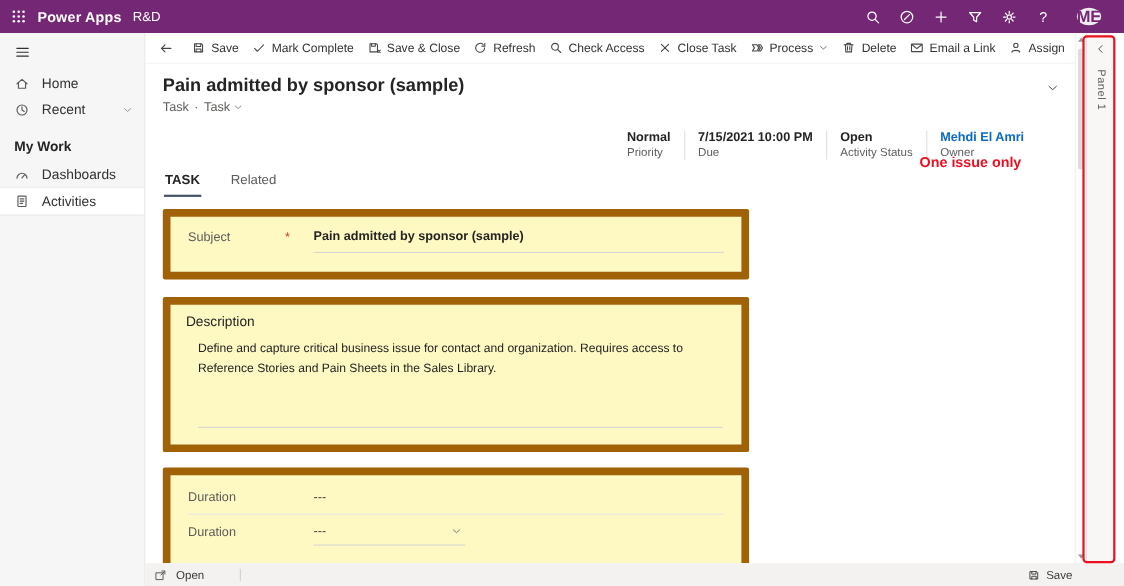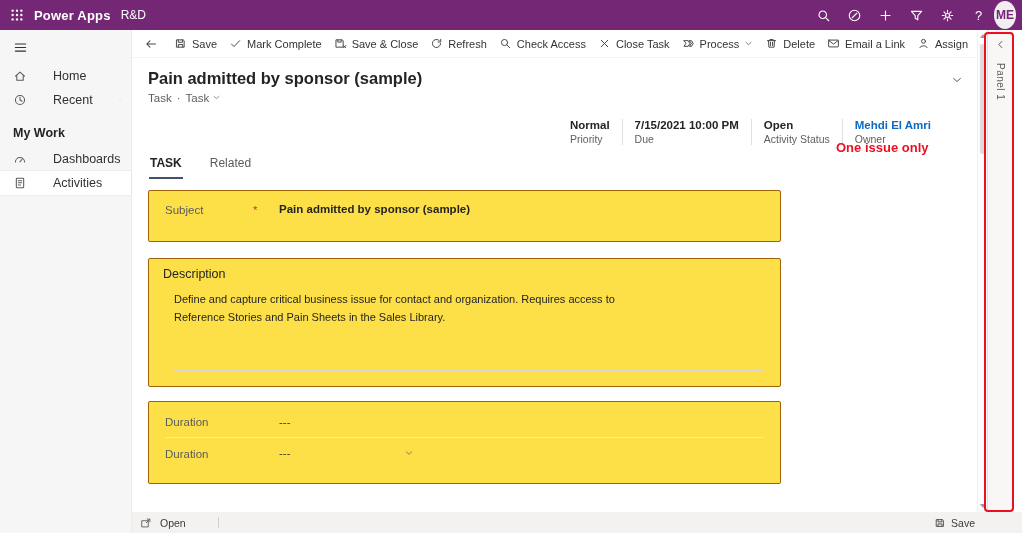--- a/index.html
+++ b/index.html
@@ -17,28 +17,28 @@
 
   
   .topbar { position:absolute; left:0; top:0; right:0; height:30px; background:#742774; color:#fff;
             display:flex; align-items:center; z-index:6; }
   .waffle-btn { width:34px; height:30px; display:flex; align-items:center; justify-content:center; cursor:pointer; }
   .app-name { font-size:13px; font-weight:700; letter-spacing:.2px; }
   .env-name { font-size:12px; margin-left:10px; cursor:pointer; }
   .tb-right { margin-left:auto; display:flex; align-items:center; padding-right:6px; }
   .tb-btn { width:31px; height:30px; display:flex; align-items:center; justify-content:center; cursor:pointer; color:#fff; font-size:13px; }
   .help-glyph { font-size:13px; font-weight:400; }
-  .avatar { width:22px; height:28px; border-radius:50%; background:#f0eef0; color:#742774; font-weight:700; font-size:12px;
-            display:flex; align-items:center; justify-content:center; margin:0 0; cursor:pointer; }
+  .avatar { width:22px; height:16px; border-radius:50%; background:#f0eef0; color:#742774; font-weight:700; font-size:15px;
+            display:flex; align-items:center; justify-content:center; margin:0 15px; cursor:pointer; }
 
   
   .sidebar { position:absolute; left:0; top:30px; bottom:0; width:132px; background:#f6f6f6;
              border-right:1px solid #ececec; z-index:2; }
   .sb-menu { height:34px; display:flex; align-items:center; padding-left:13px; color:#323130; cursor:pointer; }
-  .sb-item { height:24px; display:flex; align-items:center; gap:26px; padding:0 10px 0 13px;
+  .sb-item { height:24px; display:flex; align-items:center; gap:11px; padding:0 10px 0 13px;
              font-size:12.5px; color:#323130; cursor:pointer; }
   .sb-item .sb-ic { color:#5c5b5a; flex:none; }
   .sb-chev { margin-left:auto; color:#8a8886; }
   .sb-group { font-size:12.5px; font-weight:700; color:#242424; padding:14px 0 7px 13px; }
   .sb-item.selected { background:#fff; box-shadow:0 0 2px rgba(0,0,0,.10); }
 
   
   .main { position:absolute; left:132px; top:30px; right:0; bottom:21px; display:flex; background:#fff; }
   .content { flex:1 1 auto; min-width:0; display:flex; flex-direction:column; position:relative; overflow:hidden; }
 
@@ -63,21 +63,21 @@
   .hlabel { font-size:10.5px; color:#605e5c; margin-top:2px; }
   .hdr-collapse { margin:5px 4px 0 8px; color:#484644; cursor:pointer; }
 
   
   .tabs { display:flex; gap:26px; padding:9px 0 0 17px; flex:none; }
   .tab { font-size:12px; color:#5c5b5a; padding:2px 1px 7px; cursor:pointer; }
   .tab.active { color:#242424; font-weight:700; border-bottom:2.5px solid #44536a; }
 
   
   .form-area { flex:1 1 auto; padding:11px 16px 0 16px; overflow:hidden; }
-  .card { width:633px; border:1px solid #a16207; border-radius:2px; background:#fde047; }
+  .card { width:533px; border:7px solid #a16207; border-radius:2px; background:#fef9c3; }
   .card-subject { padding:9px 16px 17px; margin-bottom:16px; }
   .frow { display:flex; align-items:center; font-size:11.5px; }
   .flabel { width:88px; color:#5c5b5a; padding-bottom:4px; }
   .freq { width:26px; color:#d13438; padding-bottom:4px; }
   .fval { flex:1; color:#242424; font-weight:700; border-bottom:1px solid #d8d6d4; padding:3px 0 8px; cursor:text; }
 
   .card-desc { padding:8px 14px 15px; margin-bottom:14px; }
   .sec-title { font-size:12.5px; color:#242424; }
   .desc-text { margin:10px 0 0 11px; font-size:11px; line-height:1.6; color:#242424; max-width:484px; cursor:text; }
   .desc-underline { margin:44px 3px 0 11px; border-bottom:1px solid #d8d6d4; }

